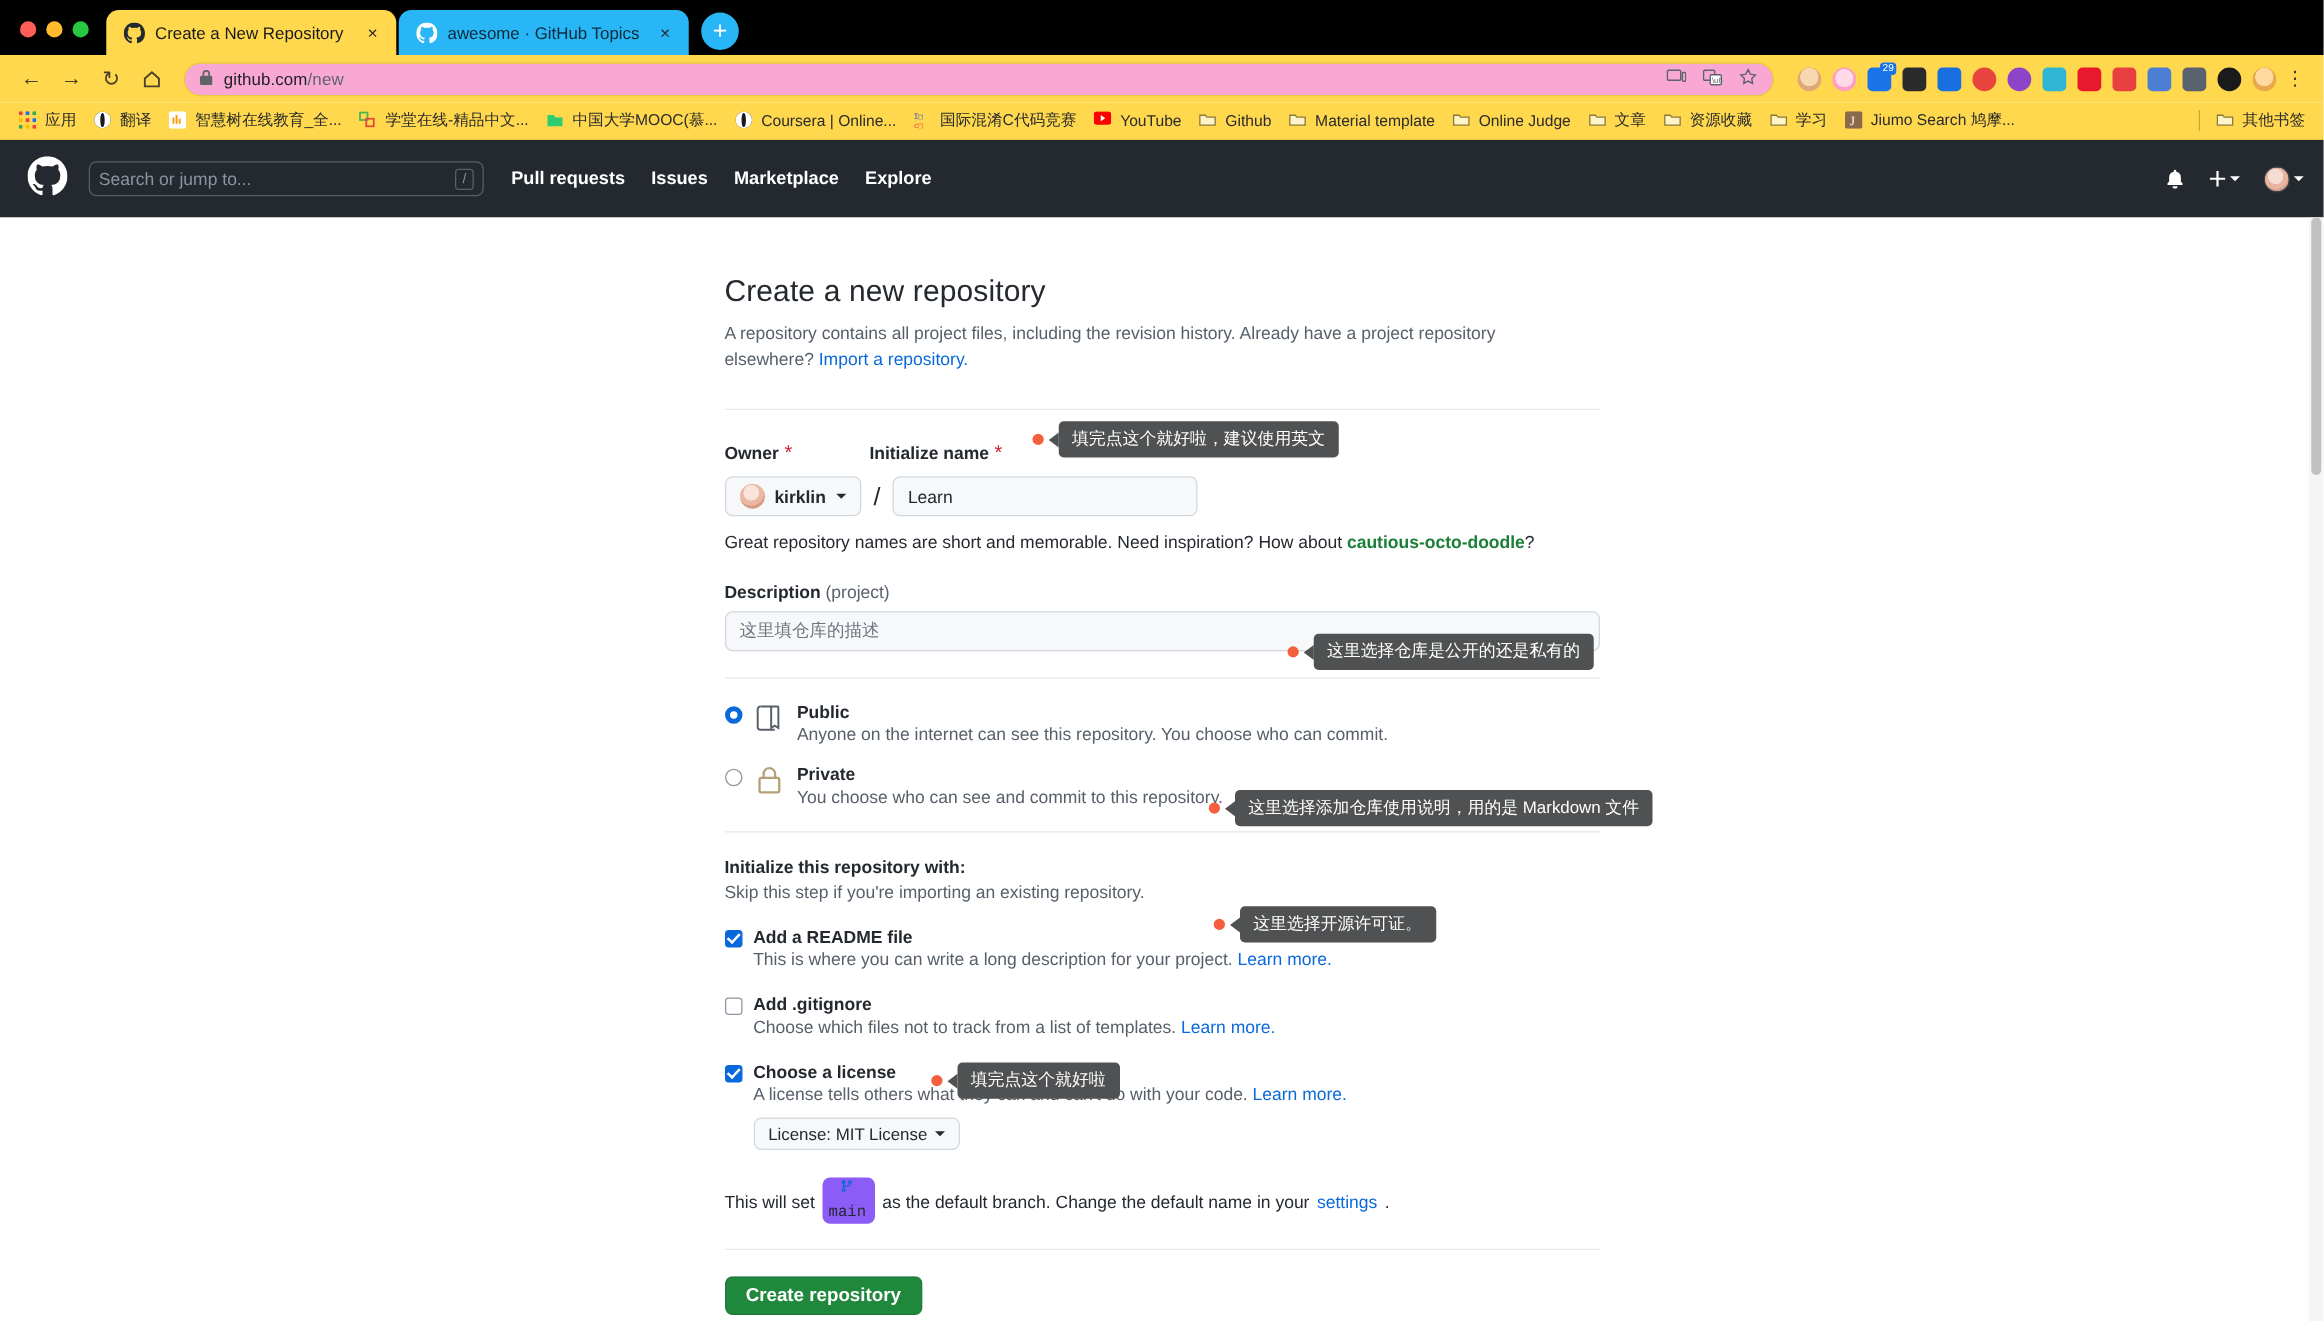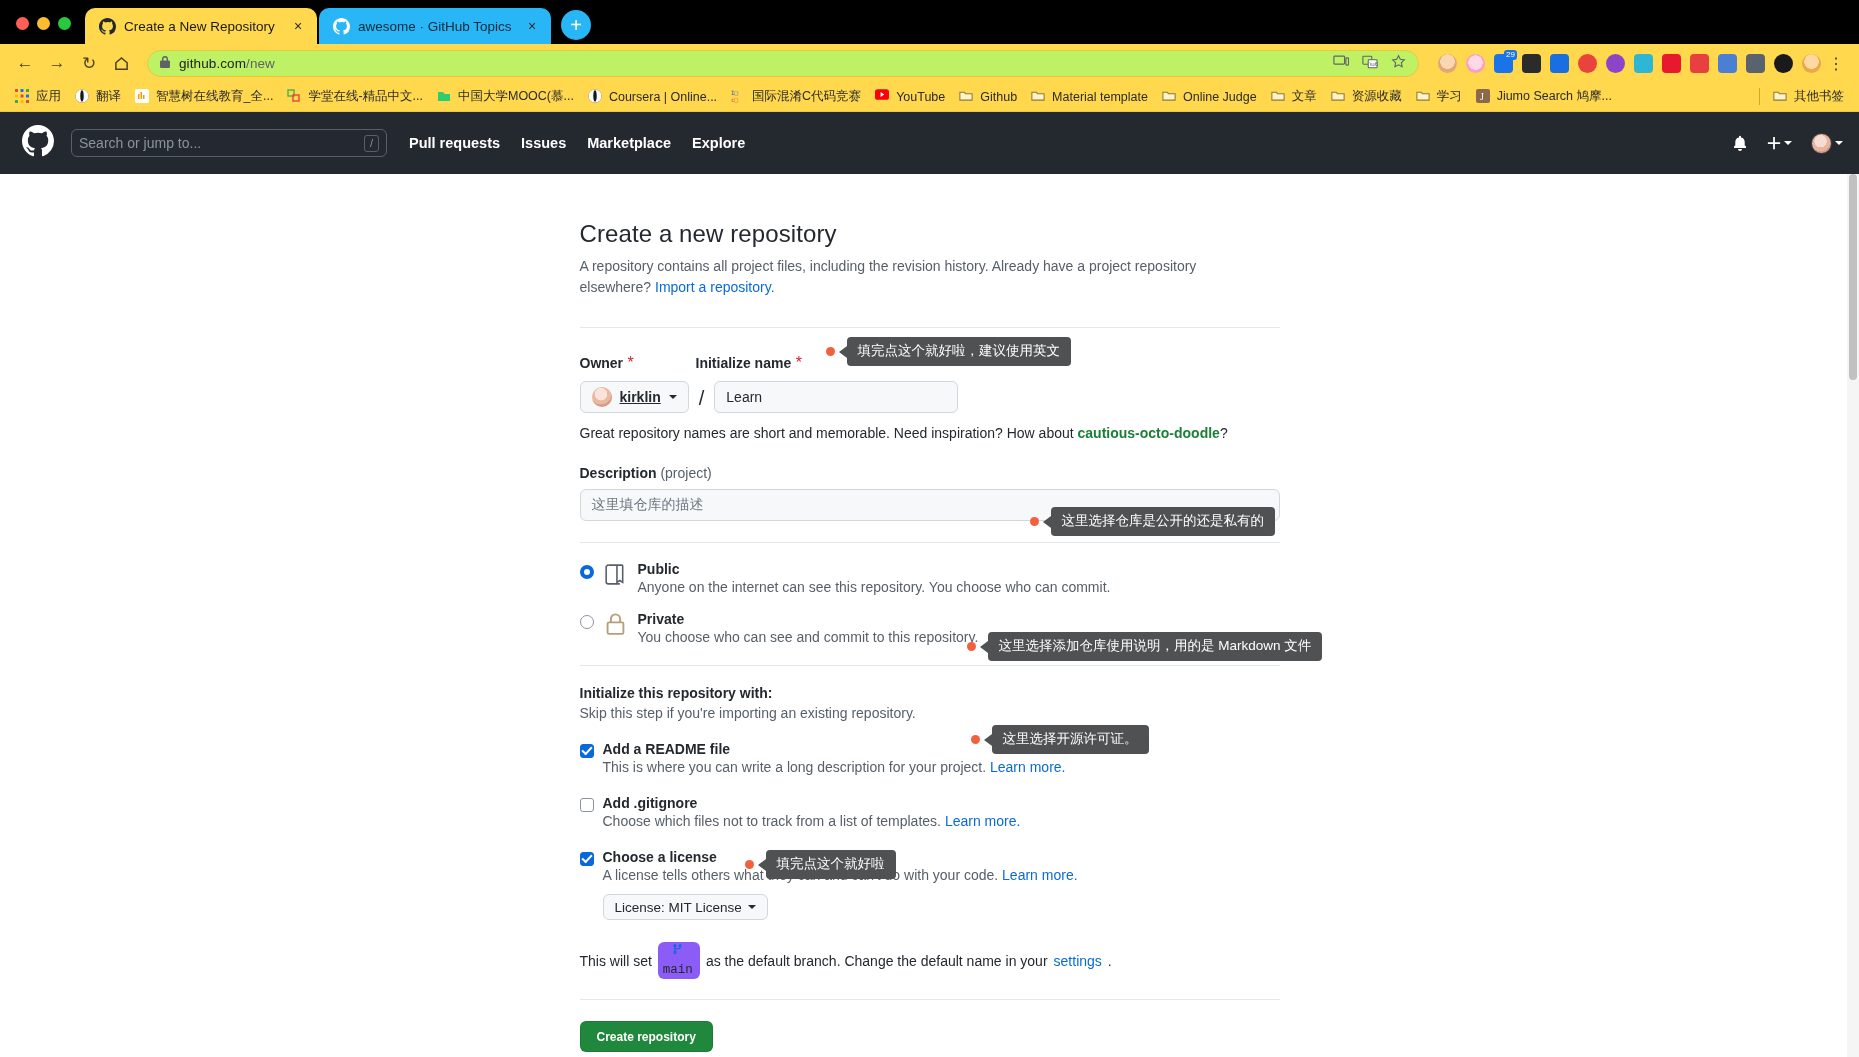--- a/index.html
+++ b/index.html
@@ -49,21 +49,21 @@
 
   .toolbar {
     height: 38px; background: #ffd84d; display: flex; align-items: center;
     padding: 0 10px; gap: 2px;
   }
   .navbtn {
     width: 30px; height: 30px; display: flex; align-items: center; justify-content: center;
     color: #4a4226; font-size: 17px; cursor: pointer; border-radius: 50%;
   }
   .omnibox {
-    flex: 1 1 auto; height: 27px; background: #bef264; border-radius: 14px;
+    flex: 1 1 auto; height: 27px; background: #f9a8d4; border-radius: 14px;
     display: flex; align-items: center; padding: 0 12px; gap: 9px;
     margin: 0 9px; border: 1px solid #e8c93c;
   }
   .omnibox .lock { color: #5f6368; font-size: 11px; }
   .omnibox .url { font-size: 13.5px; color: #202124; letter-spacing: .1px; }
   .omnibox .url .dim { color: #5f6368; }
   .omni-icons { margin-left: auto; display: flex; gap: 13px; align-items: center; color: #5f6368; font-size: 13px; }
 
   .ext-icons { display: flex; align-items: center; gap: 9px; padding-left: 8px; }
   .ext { width: 19px; height: 19px; border-radius: 4px; position: relative; }
@@ -123,21 +123,21 @@
 
   .hr { height: 1px; background: #e4e8ed; margin: 29px 0 0 0; }
 
   .field-label { font-size: 14px; font-weight: 600; color: #24292f; }
   .req { color: #cf222e; }
 
   .row-owner { display: flex; align-items: flex-end; gap: 9px; margin-top: 9px; }
   .owner-btn {
     height: 32px; border: 1px solid #d0d7de; border-radius: 6px; background: #f6f8fa;
     display: flex; align-items: center; gap: 8px; padding: 0 11px; font-size: 14px;
-    font-weight: 600; color: #24292f; cursor: pointer; min-width: 96px; text-decoration: underline;
+    font-weight: 600; color: #24292f; cursor: pointer; min-width: 96px;
   }
   .owner-avatar {
     width: 20px; height: 20px; border-radius: 50%;
     background: radial-gradient(circle at 45% 36%, #fae3d8 0 36%, #eab9a3 38% 60%, #d79a85 62% 100%);
   }
   .slash-sep { font-size: 20px; color: #24292f; padding: 0 1px 3px 1px; }
   .repo-input {
     flex: 1 1 auto; height: 32px; border: 1px solid #d0d7de; border-radius: 6px;
     background: #f6f8fa; font-size: 14px; color: #24292f; padding: 0 11px;
     display: flex; align-items: center; max-width: 244px;
@@ -190,21 +190,21 @@
   .branch-line { font-size: 14px; color: #24292f; margin-top: 22px; display: flex; align-items: center; gap: 6px; }
   .branch-chip {
     background: #8b5cf6; border-radius: 6px; padding: 1px 7px 2px 5px;
     display: inline-flex; align-items: center; gap: 4px;
     font-family: "Liberation Mono", monospace; font-size: 12.5px; color: #24292f; flex-direction: column;
   }
   .branch-line a { color: #0969da; text-decoration: none; }
 
   .create-btn {
     margin-top: 21px; height: 31px; background: #1f883d; border: 1px solid rgba(27,31,36,.15);
-    border-radius: 6px; color: #fff; font-size: 12px; font-weight: 600;
+    border-radius: 6px; color: #fff; font-size: 15px; font-weight: 600;
     padding: 0 16px; display: inline-flex; align-items: center; cursor: pointer;
   }
 
   
   .anno { position: absolute; display: flex; align-items: center; gap: 0px; }
   .anno .adot {
     width: 9px; height: 9px; border-radius: 50%; background: #f4603e; flex: 0 0 9px;
   }
   .anno .arrow {
     width: 0; height: 0; border-top: 6px solid transparent; border-bottom: 6px solid transparent;

